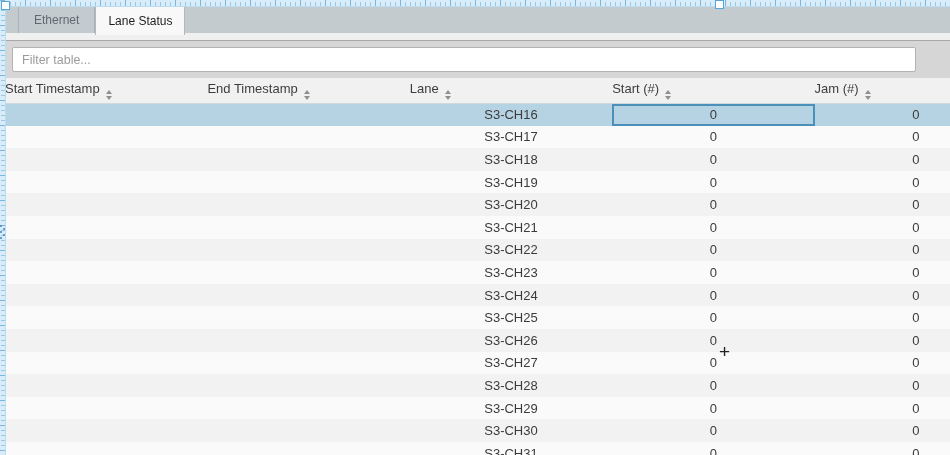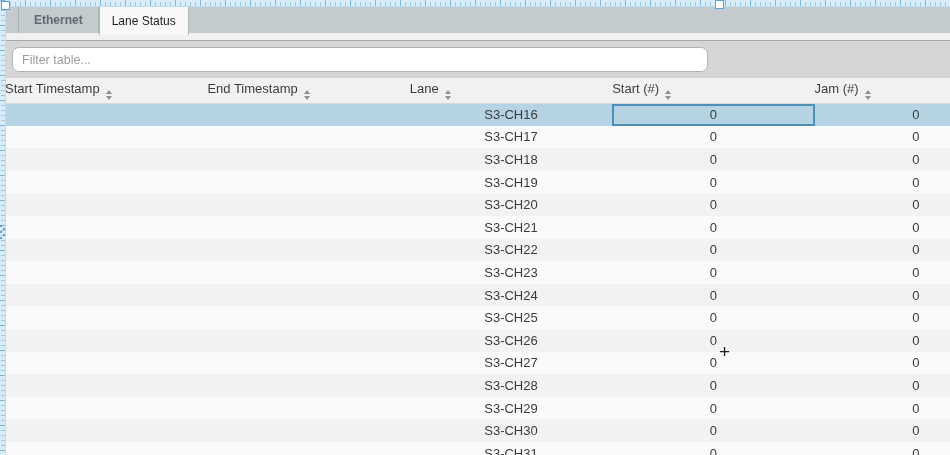--- a/index.html
+++ b/index.html
@@ -54,36 +54,36 @@
   .tabbar {
     position: absolute; left: 6px; right: 0; top: 7px; height: 26px;
     background: #c3cbcf;
     display: flex; align-items: stretch; padding-left: 12px; z-index: 5;
   }
   .tab {
     display: flex; align-items: center;
     padding: 0 15px; font-size: 12px; color: #60696d;
     border-right: 1px solid #a9b2b6; cursor: default; white-space: nowrap;
   }
-  .tab:first-child { border-left: 1px solid #a9b2b6; font-weight: bold; }
+  .tab:first-child { border-left: 1px solid #a9b2b6; }
   .tab.active {
     background: #f8f8f8; color: #1e1e1e; z-index: 6;
     height: 28px; margin-bottom: -2px;
     border-left: 1px solid #b2babd; border-right: 1px solid #b2babd;
     padding: 4px 12px;
   }
 
   
   .filterbar {
     position: absolute; left: 6px; right: 0; top: 40px; height: 38px;
     background: #d6d6d6; border-top: 1px solid #a7a7a7; z-index: 4;
   }
   .filter-input {
-    position: absolute; left: 6px; top: 6px; width: 696px; height: 25px;
-    background: #fff; border: 1px solid #b3b3b3; border-radius: 7px;
+    position: absolute; left: 6px; top: 6px; width: 904px; height: 25px;
+    background: #fff; border: 1px solid #b3b3b3; border-radius: 2px;
     font-family: "Liberation Sans", sans-serif;
     font-size: 12.5px; color: #444; padding: 0 9px; outline: none;
   }
   .filter-input::placeholder { color: #9b9b9b; }
 
   
   .table-wrap { position: absolute; left: 5px; top: 78px; width: 1012px; z-index: 3; }
   table { border-collapse: collapse; table-layout: fixed; width: 1012px; }
   col { width: 202.4px; }
   th {

